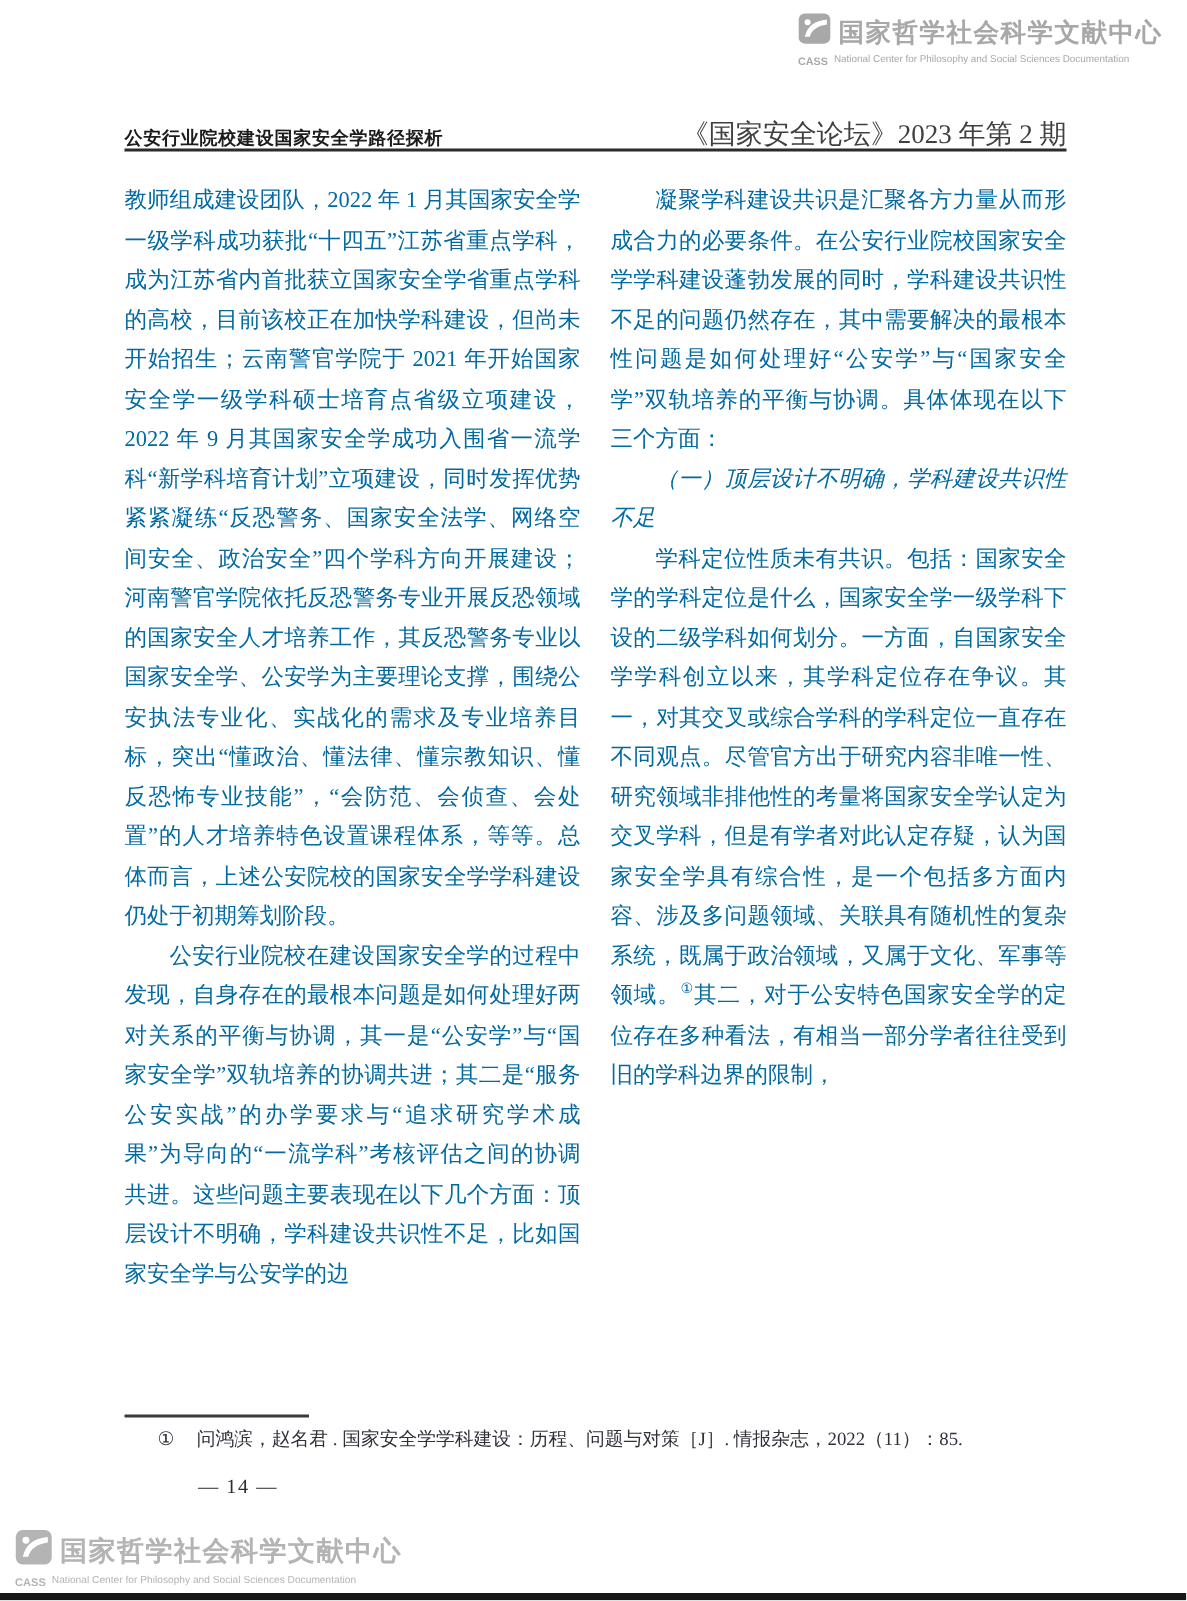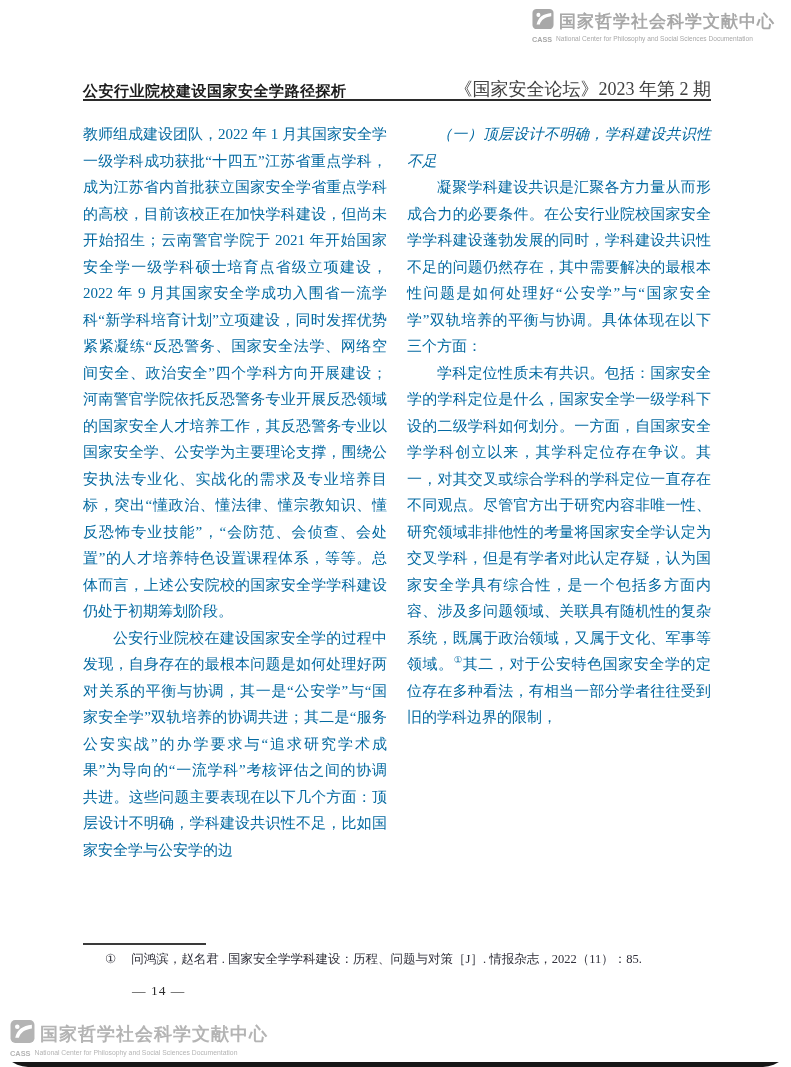--- a/index.html
+++ b/index.html
@@ -1,20 +1,19 @@
 <!DOCTYPE html>
 <html><head>
 <meta charset="utf-8">
 <style>
   html,body { margin:0; padding:0; background:#ffffff; }
   .page {
     position:relative; width:791px; height:1067px; background:#ffffff;
     font-family:"Liberation Serif","DejaVu Serif",serif;
     overflow:hidden;
-    border-radius:28px;
   }
 
   
   .logo { color:#a8a8a8; font-family:"Liberation Sans","DejaVu Sans",sans-serif; }
   .logo-row { display:flex; align-items:center; gap:5px; }
   .logo-cn { font-weight:bold; letter-spacing:1px; white-space:nowrap; }
   .logo-en { display:flex; align-items:flex-start; gap:4px; margin-top:1px; white-space:nowrap; }
   .logo-abbr { font-weight:bold; }
   .top-logo { position:absolute; top:8px; right:16px; }
   .top-logo .logo-cn { font-size:17px; }
@@ -27,21 +26,21 @@
   .bottom-logo .logo-abbr { font-size:7.4px; }
   .bottom-logo svg { width:25px; height:25px; }
 
   
   .header {
     position:absolute; left:83px; width:628px; top:77px;
     display:flex; justify-content:space-between; align-items:flex-end;
   }
   .header-title {
     font-family:"Liberation Sans","DejaVu Sans",sans-serif;
-    font-weight:bold; font-size:15px; color:#1c1c1c; letter-spacing:0.5px;
+    font-weight:bold; font-size:12px; color:#1c1c1c; letter-spacing:0.5px;
   }
   .header-journal { font-size:18px; color:#404040;text-align:center; }
   .header-rule {
     position:absolute; left:83px; width:628px; top:99px; height:2px;
     background:#2b2b2b;
   }
 
   
   .content {
     position:absolute; left:83px; top:121px; width:628px;
@@ -100,22 +99,22 @@
     <span class="header-journal">《国家安全论坛》2023 年第 2 期</span>
   </div>
   <div class="header-rule"></div>
 
   <div class="content">
     <div class="column">
         <p class="para">教师组成建设团队，2022 年 1 月其国家安全学一级学科成功获批“十四五”江苏省重点学科，成为江苏省内首批获立国家安全学省重点学科的高校，目前该校正在加快学科建设，但尚未开始招生；云南警官学院于 2021 年开始国家安全学一级学科硕士培育点省级立项建设，2022 年 9 月其国家安全学成功入围省一流学科“新学科培育计划”立项建设，同时发挥优势紧紧凝练“反恐警务、国家安全法学、网络空间安全、政治安全”四个学科方向开展建设；河南警官学院依托反恐警务专业开展反恐领域的国家安全人才培养工作，其反恐警务专业以国家安全学、公安学为主要理论支撑，围绕公安执法专业化、实战化的需求及专业培养目标，突出“懂政治、懂法律、懂宗教知识、懂反恐怖专业技能”，“会防范、会侦查、会处置”的人才培养特色设置课程体系，等等。总体而言，上述公安院校的国家安全学学科建设仍处于初期筹划阶段。</p>
         <p class="para indent">公安行业院校在建设国家安全学的过程中发现，自身存在的最根本问题是如何处理好两对关系的平衡与协调，其一是“公安学”与“国家安全学”双轨培养的协调共进；其二是“服务公安实战”的办学要求与“追求研究学术成果”为导向的“一流学科”考核评估之间的协调共进。这些问题主要表现在以下几个方面：顶层设计不明确，学科建设共识性不足，比如国家安全学与公安学的边</p>
       </div>
     <div class="column">
+        <p class="para indent">凝聚学科建设共识是汇聚各方力量从而形成合力的必要条件。在公安行业院校国家安全学学科建设蓬勃发展的同时，学科建设共识性不足的问题仍然存在，其中需要解决的最根本性问题是如何处理好“公安学”与“国家安全学”双轨培养的平衡与协调。具体体现在以下三个方面：</p>
         <p class="para indent subhead">（一）顶层设计不明确，学科建设共识性不足</p>
-        <p class="para indent">凝聚学科建设共识是汇聚各方力量从而形成合力的必要条件。在公安行业院校国家安全学学科建设蓬勃发展的同时，学科建设共识性不足的问题仍然存在，其中需要解决的最根本性问题是如何处理好“公安学”与“国家安全学”双轨培养的平衡与协调。具体体现在以下三个方面：</p>
         <p class="para indent">学科定位性质未有共识。包括：国家安全学的学科定位是什么，国家安全学一级学科下设的二级学科如何划分。一方面，自国家安全学学科创立以来，其学科定位存在争议。其一，对其交叉或综合学科的学科定位一直存在不同观点。尽管官方出于研究内容非唯一性、研究领域非排他性的考量将国家安全学认定为交叉学科，但是有学者对此认定存疑，认为国家安全学具有综合性，是一个包括多方面内容、涉及多问题领域、关联具有随机性的复杂系统，既属于政治领域，又属于文化、军事等领域。<sup class="fnref">①</sup>其二，对于公安特色国家安全学的定位存在多种看法，有相当一部分学者往往受到旧的学科边界的限制，</p>
       </div>
   </div>
 
   <div class="footnote-rule"></div>
   <div class="footnote">
     <span class="fn-marker">①</span>
     <span>问鸿滨，赵名君 . 国家安全学学科建设：历程、问题与对策［J］. 情报杂志，2022（11）：85.</span>
   </div>
 

